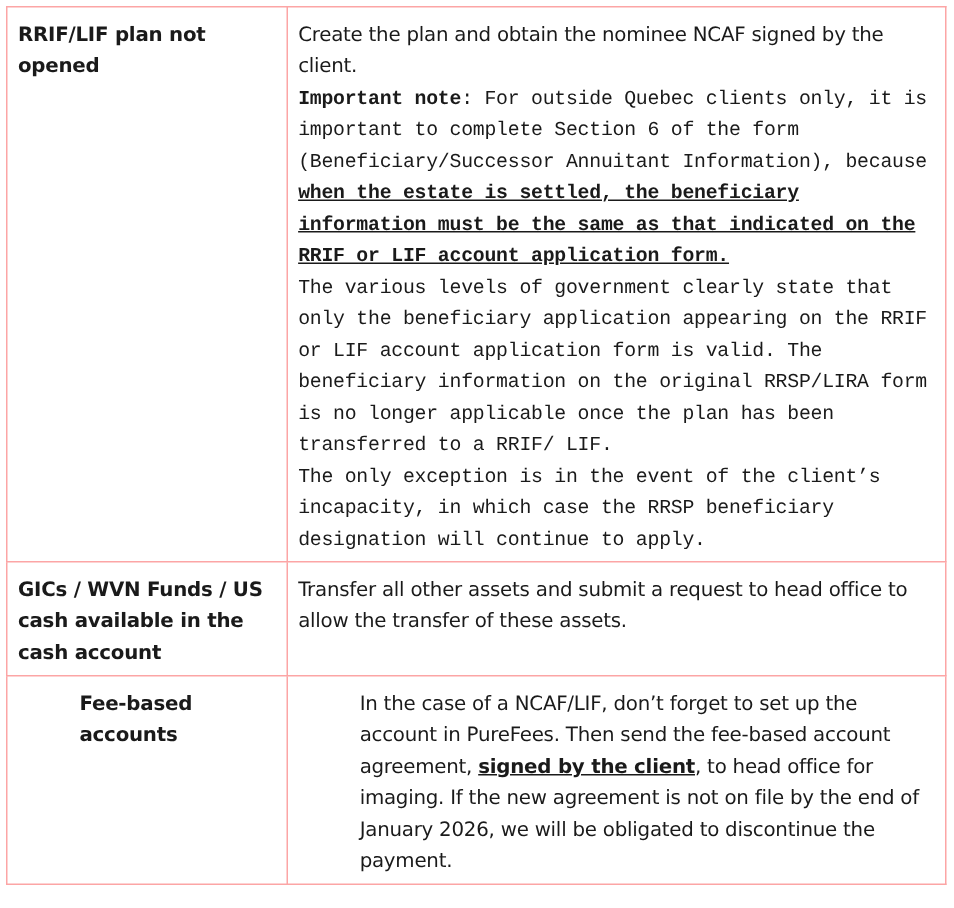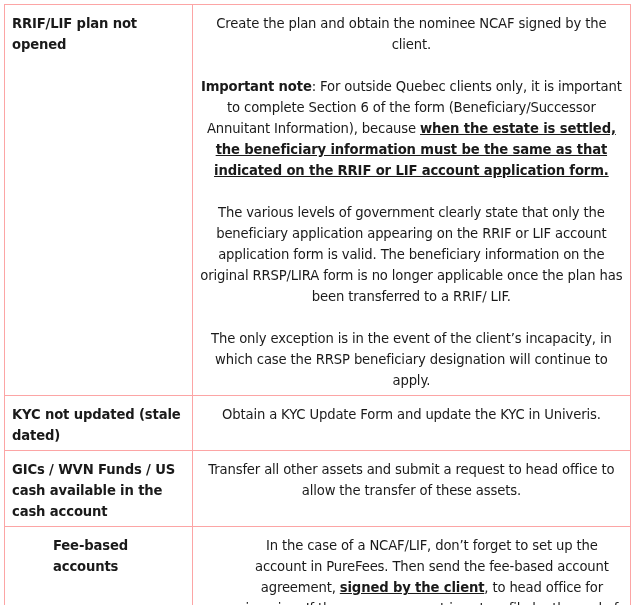--- a/index.html
+++ b/index.html
@@ -31,24 +31,23 @@
     }
     td.label-cell {
       width: 148px;
       font-weight: bold;
     }
     td.content-cell {
       width: 450px;
     }
     .para {
       margin: 0;
-      text-align: center;
     }
     .para + .para {
-      margin-top: 21px;
+      font-family: Liberation Mono, monospace;
     }
     .b { font-weight: bold; }
     .bu { font-weight: bold; text-decoration: underline; }
     tr.row-rrif td { height: 336px; }
     tr.row-kyc td { height: 41px; }
     tr.row-gic td { height: 63px; }
     tr.row-fee td { height: 105px; padding-left: 48px; }
   </style>
 </head>
 <body>
@@ -57,26 +56,20 @@
   <tbody>
     <tr class="row-rrif">
       <td class="label-cell">RRIF/LIF plan not opened</td>
       <td class="content-cell">
         <p class="para">Create the plan and obtain the nominee NCAF signed by the client.</p>
         <p class="para"><span class="b">Important note</span><span>: For outside Quebec clients only, it is important to complete Section 6 of the form (Beneficiary/Successor Annuitant Information), because </span><span class="bu">when the estate is settled, the beneficiary information must be the same as that indicated on the RRIF or LIF account application form.</span></p>
         <p class="para">The various levels of government clearly state that only the beneficiary application appearing on the RRIF or LIF account application form is valid. The beneficiary information on the original RRSP/LIRA form is no longer applicable once the plan has been transferred to a RRIF/ LIF.</p>
         <p class="para">The only exception is in the event of the client’s incapacity, in which case the RRSP beneficiary designation will continue to apply.</p>
       </td>
     </tr>
-    <tr class="row-kyc">
-      <td class="label-cell">KYC not updated (stale dated)</td>
-      <td class="content-cell">
-        <p class="para">Obtain a KYC Update Form and update the KYC in Univeris.</p>
-      </td>
-    </tr>
     <tr class="row-gic">
       <td class="label-cell">GICs / WVN Funds / US cash available in the cash account</td>
       <td class="content-cell">
         <p class="para">Transfer all other assets and submit a request to head office to allow the transfer of these assets.</p>
       </td>
     </tr>
     <tr class="row-fee">
       <td class="label-cell">Fee-based accounts</td>
       <td class="content-cell">
         <p class="para"><span>In the case of a NCAF/LIF, don’t forget to set up the account in PureFees. Then send the fee-based account agreement, </span><span class="bu">signed by the client</span><span>, to head office for imaging. If the new agreement is not on file by the end of January 2026, we will be obligated to discontinue the payment.</span></p>

